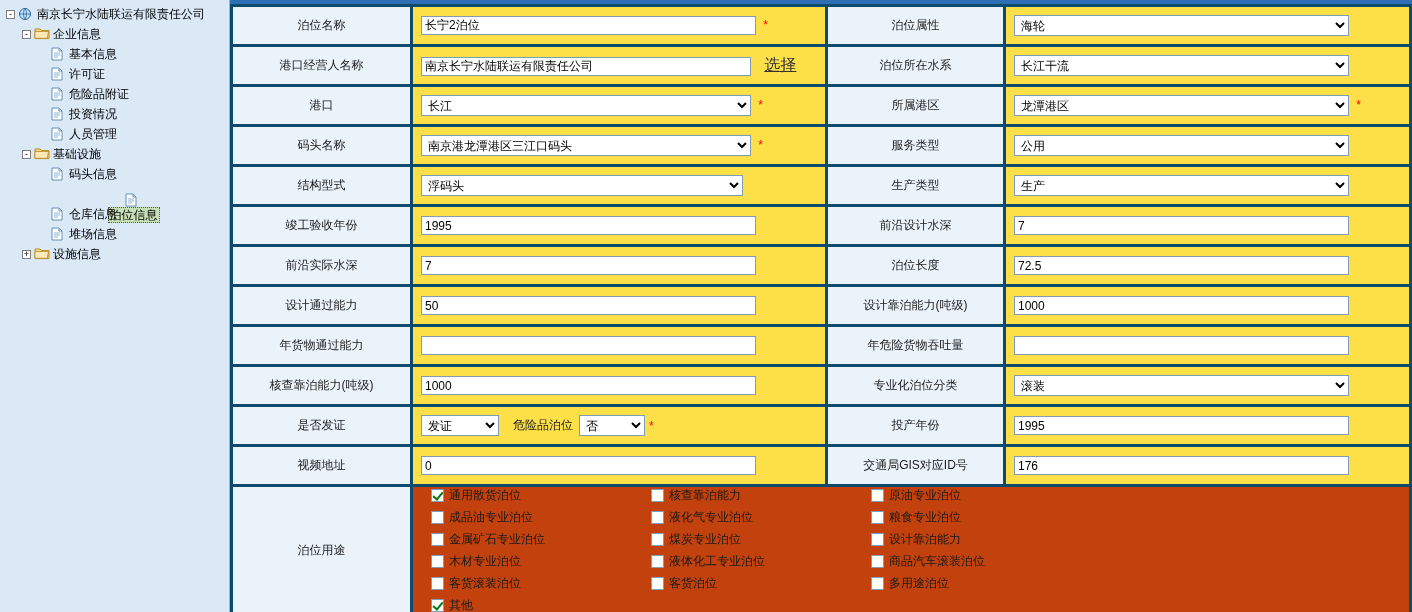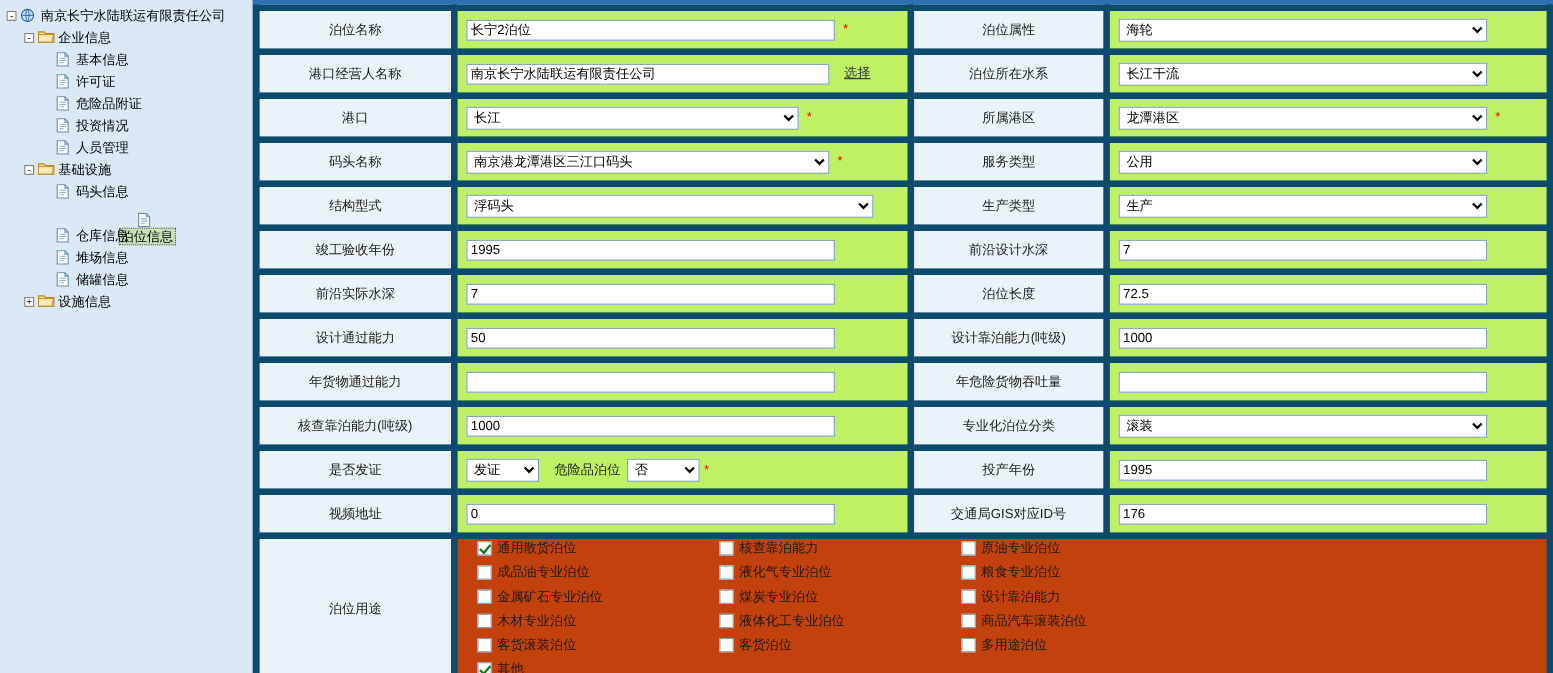--- a/index.html
+++ b/index.html
@@ -69,34 +69,34 @@
     height: 612px;
     overflow: hidden;
     background: #ffffff;
   }
   table.frm {
     border-collapse: collapse;
     width: 100%;
     table-layout: fixed;
   }
   table.frm td {
-    border: 6px solid #0c4a6e;
+    border: 3px solid #0c4a6e;
     height: 40px;
     padding: 0 8px;
     vertical-align: middle;
     font-size: 12px;
     color: #1a1a1a;
   }
   td.lbl {
     background: #eaf3fa;
     text-align: center;
     width: 180px;
     color: #14314d;
   }
-  td.val { background: #bef264; }
+  td.val { background: #fde047; }
   .topbar {
     height: 4px;
     background: #2f6fb5;
     width: 100%;
   }
   input.txt {
     height: 19px;
     border: 1px solid #7f9db9;
     background: #ffffff;
     font-size: 12px;
@@ -113,21 +113,21 @@
     background: #ffffff;
     font-size: 12px;
     font-family: "Liberation Sans", sans-serif;
     padding: 1px 2px;
     color: #000;
     vertical-align: middle;
   }
   .req { color: #ff0000; margin-left: 4px; font-size: 12px; }
   .lnk {
     color: #333; text-decoration: underline; margin-left: 10px;
-    font-size: 12px; cursor: pointer;
+    font-size: 16px; cursor: pointer;
   }
   .row-inline { display: flex; align-items: center; }
   .sm-label { margin: 0 6px 0 14px; font-size: 12px; }
 
   
   td.purpose {
     padding: 8px 0 8px 0;
     background: #c2410c;
     vertical-align: top;
     margin-top: 12px;
@@ -291,31 +291,20 @@
         <div class="tree-node" style="padding-left: 36px;">
           <span class="expander none"></span>
           <span class="ico">
             <svg width="14" height="14" viewBox="0 0 14 14">
               <path d="M2 1h7l3 3v9H2z" fill="#ffffff" stroke="#6a8fb5" stroke-width="1"></path>
               <path d="M9 1v3h3" fill="none" stroke="#6a8fb5" stroke-width="1"></path>
               <path d="M4 6h6M4 8h6M4 10h4" stroke="#8fb3d6" stroke-width="1"></path>
             </svg>
           </span>
           <span class="tlabel">堆场信息</span>
-        </div>
-        <div class="tree-node" style="padding-left: 36px;">
-          <span class="expander none"></span>
-          <span class="ico">
-            <svg width="14" height="14" viewBox="0 0 14 14">
-              <path d="M2 1h7l3 3v9H2z" fill="#ffffff" stroke="#6a8fb5" stroke-width="1"></path>
-              <path d="M9 1v3h3" fill="none" stroke="#6a8fb5" stroke-width="1"></path>
-              <path d="M4 6h6M4 8h6M4 10h4" stroke="#8fb3d6" stroke-width="1"></path>
-            </svg>
-          </span>
-          <span class="tlabel">储罐信息</span>
         </div>
         <div class="tree-node" style="padding-left: 20px;">
           <span class="expander">+</span>
           <span class="ico">
             <svg width="16" height="13" viewBox="0 0 16 13">
               <path d="M1 2h5l1.4 1.6H15v8H1z" fill="#ffd98a" stroke="#b88a20" stroke-width="1"></path>
               <path d="M1 4.5h13.5l-1.2 6.8H1z" fill="#ffe9b8" stroke="#b88a20" stroke-width="0.8"></path>
             </svg>
           </span>
           <span class="tlabel">设施信息</span>
@@ -353,21 +342,21 @@
         </td>
         <td class="lbl">泊位所在水系</td>
         <td class="val">
           <select class="sel w335"><option>长江干流</option><option>其他水系</option></select>
         </td>
       </tr>
 
       <tr>
         <td class="lbl">港口</td>
         <td class="val">
-          <select class="sel" style="width:302px"><option>长江</option></select>
+          <select class="sel" style="width:330px"><option>长江</option></select>
           <span class="req">*</span>
         </td>
         <td class="lbl">所属港区</td>
         <td class="val">
           <select class="sel w335"><option>龙潭港区</option></select>
           <span class="req">*</span>
         </td>
       </tr>
 
       <tr>
@@ -378,21 +367,21 @@
         </td>
         <td class="lbl">服务类型</td>
         <td class="val">
           <select class="sel w335"><option>公用</option><option>专用</option></select>
         </td>
       </tr>
 
       <tr>
         <td class="lbl">结构型式</td>
         <td class="val">
-          <select class="sel" style="width:370px"><option>浮码头</option><option>重力式</option><option>高桩式</option></select>
+          <select class="sel" style="width:322px"><option>浮码头</option><option>重力式</option><option>高桩式</option></select>
         </td>
         <td class="lbl">生产类型</td>
         <td class="val">
           <select class="sel w335"><option>生产</option><option>非生产</option></select>
         </td>
       </tr>
 
       <tr>
         <td class="lbl">竣工验收年份</td>
         <td class="val">
@@ -445,21 +434,21 @@
         <td class="lbl">专业化泊位分类</td>
         <td class="val">
           <select class="sel w335"><option>滚装</option><option>集装箱</option><option>散货</option></select>
         </td>
       </tr>
 
       <tr>
         <td class="lbl">是否发证</td>
         <td class="val">
           <span class="row-inline">
-            <select class="sel" style="width:66px"><option>发证</option><option>不发证</option></select>
+            <select class="sel" style="width:78px"><option>发证</option><option>不发证</option></select>
             <span class="sm-label">危险品泊位</span>
             <select class="sel" style="width:66px"><option>否</option><option>是</option></select>
             <span class="req">*</span>
           </span>
         </td>
         <td class="lbl">投产年份</td>
         <td class="val">
           <input class="txt w335" value="1995" style="">
         </td>
       </tr>

